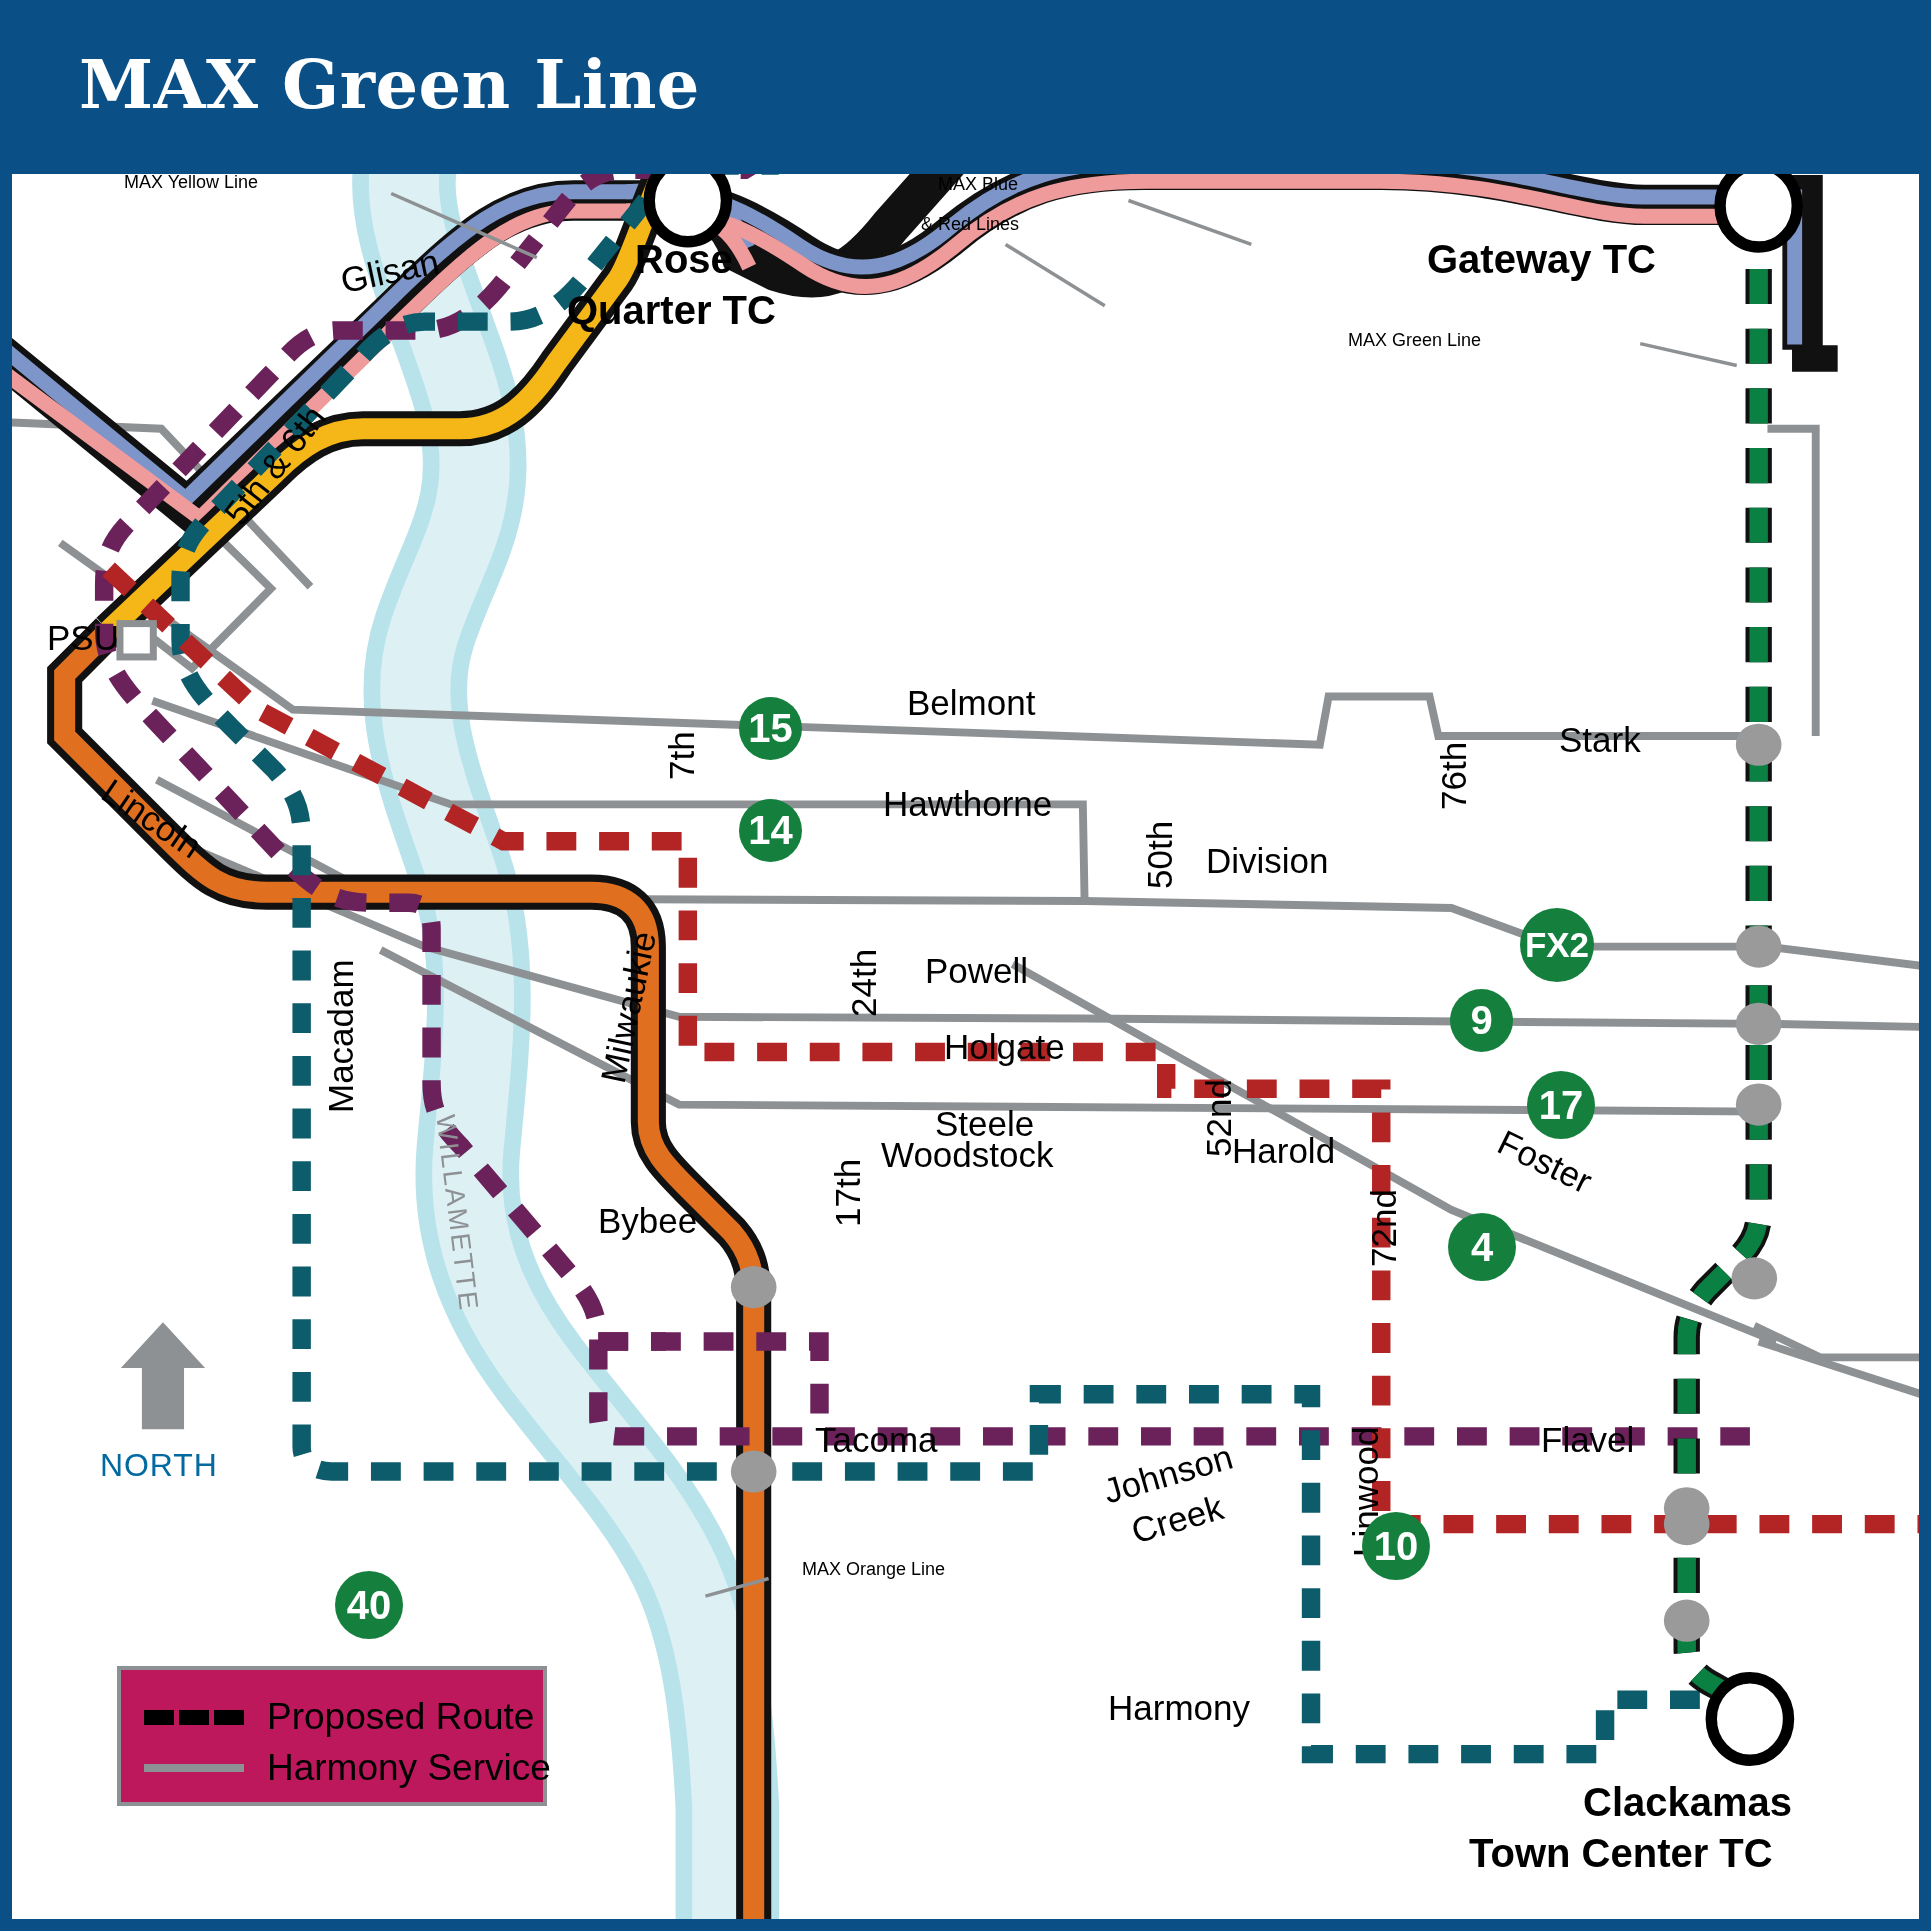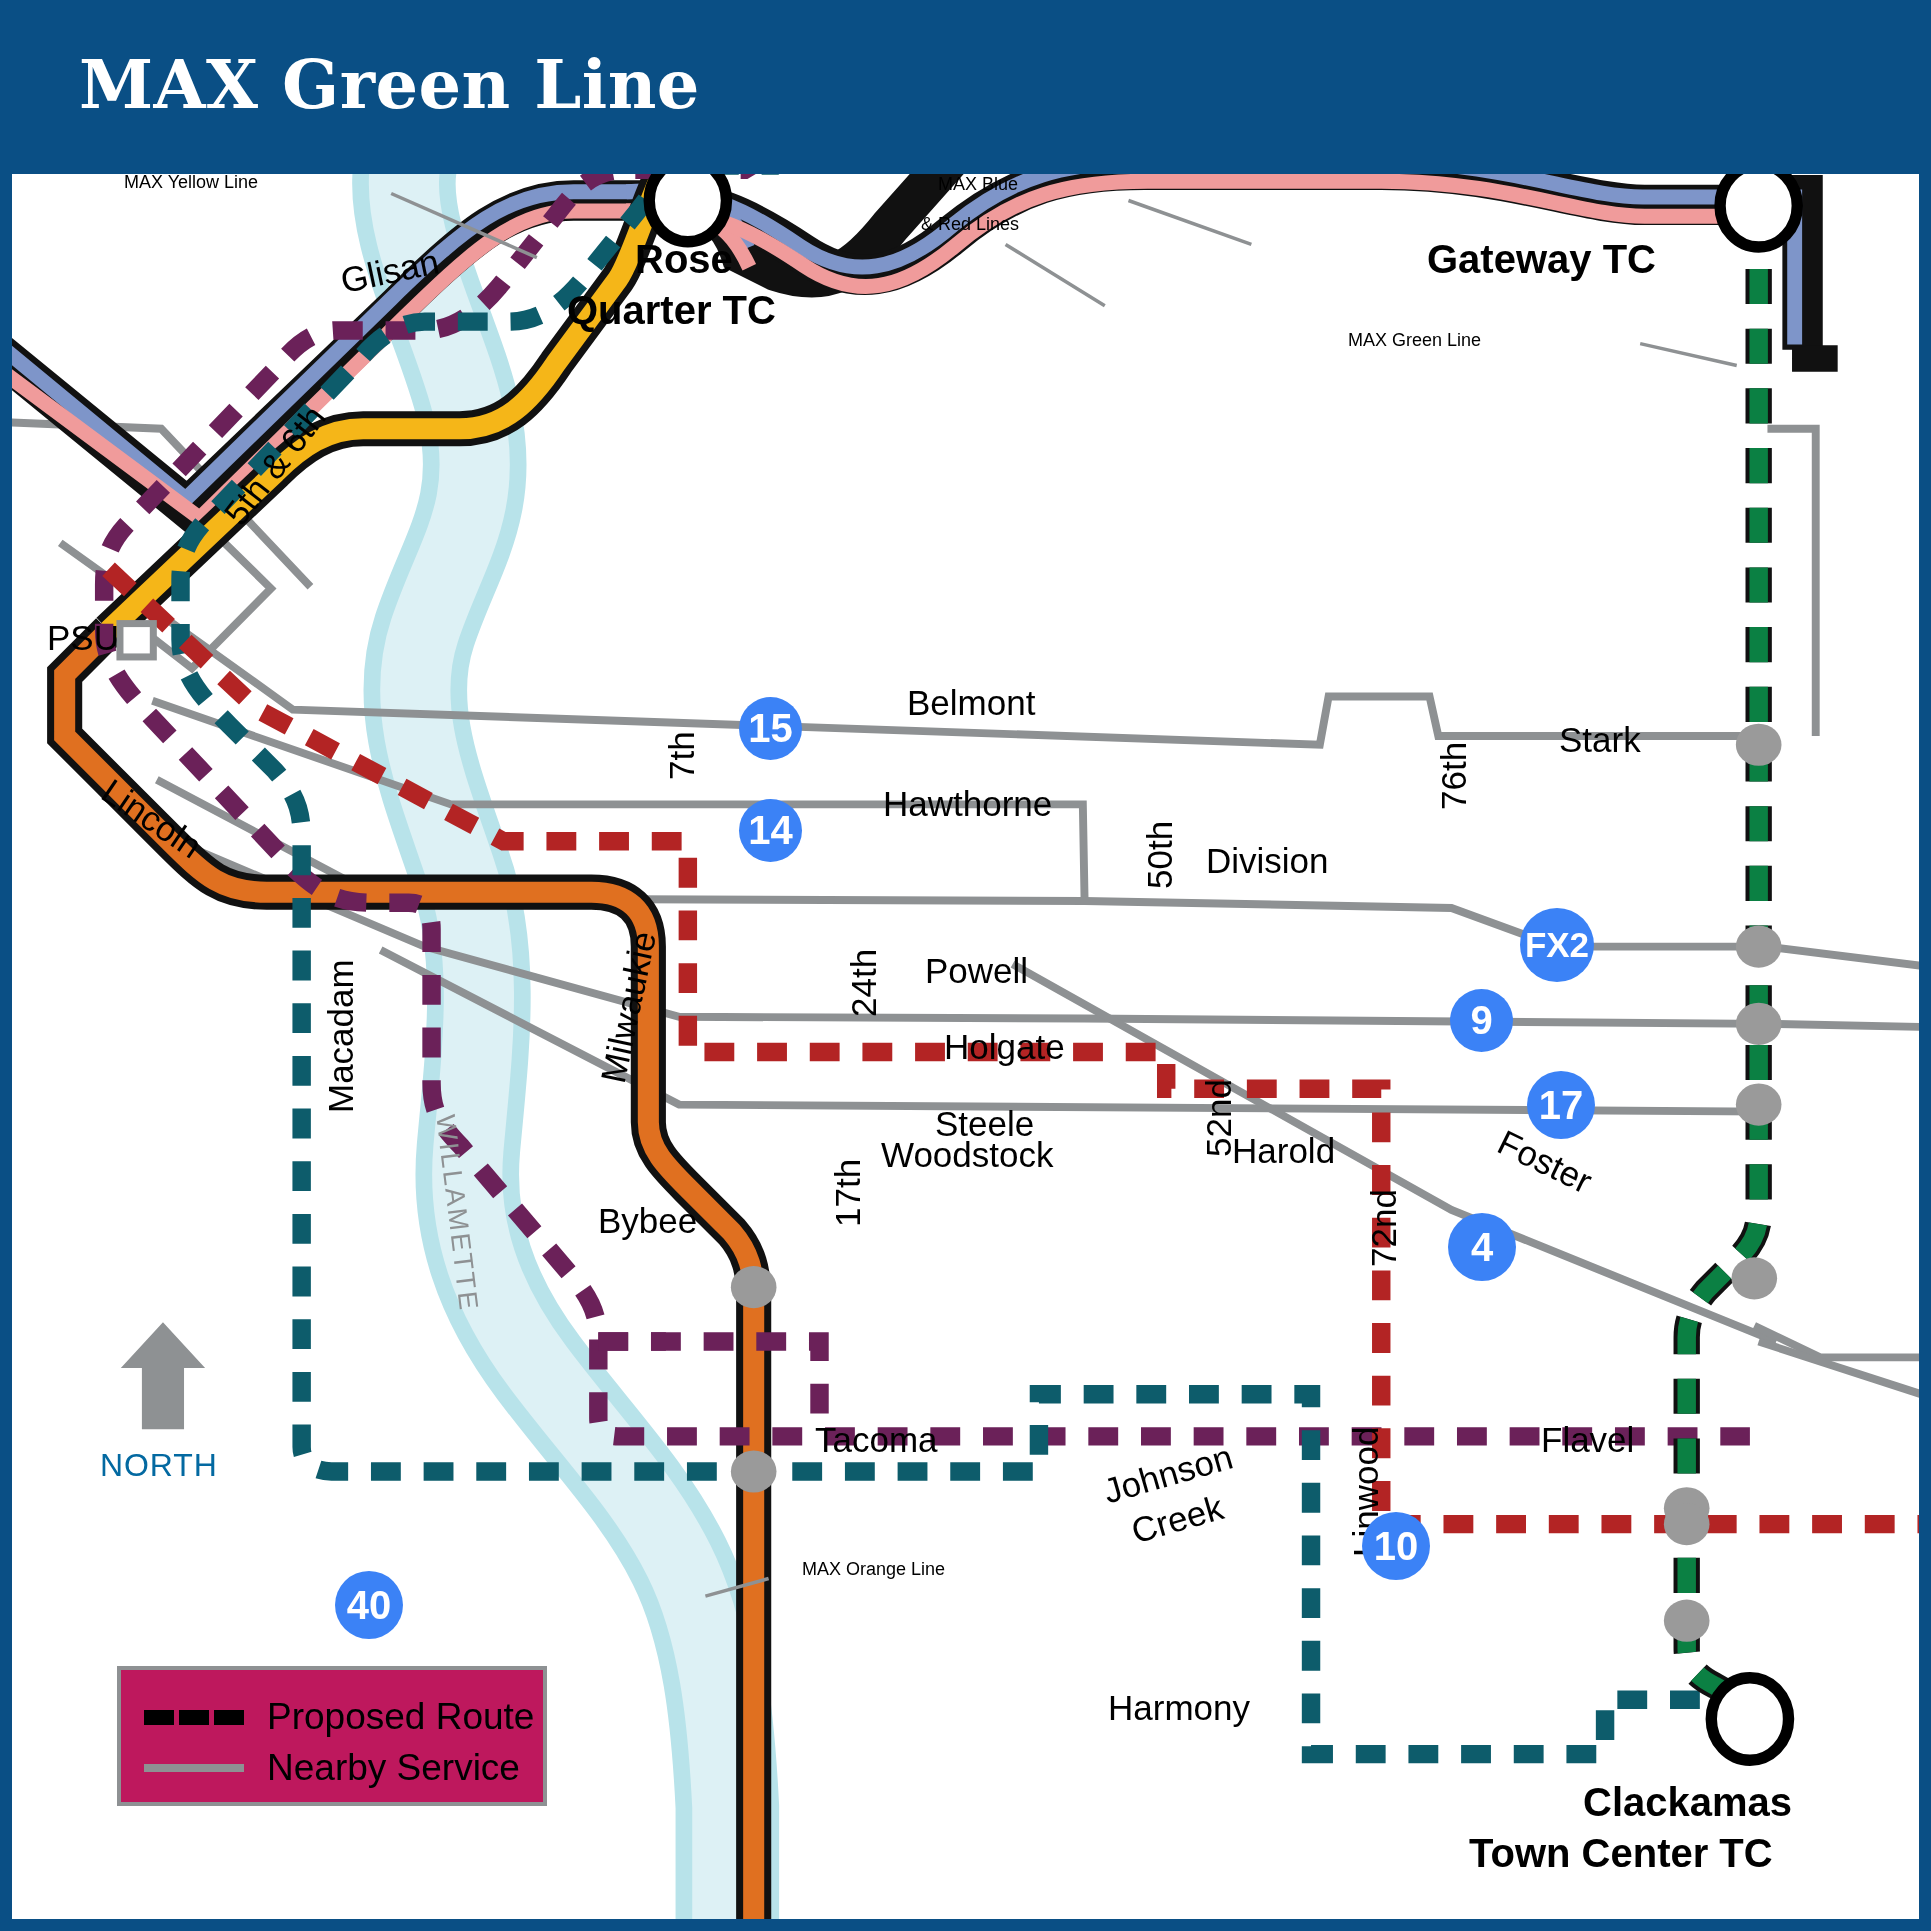--- a/index.html
+++ b/index.html
@@ -26,21 +26,21 @@
   }
   svg.layer{position:absolute;left:0;top:0;width:1931px;height:1769px;}
   .mlabel{
     position:absolute;color:#000;font-size:35px;white-space:nowrap;
     font-family:"Liberation Sans", sans-serif;
   }
   .mlabel.bold{font-weight:bold;font-size:40px;}
   .mlabel.small{font-size:18px;}
   .mlabel.river{color:#8e9193;font-size:27px;letter-spacing:2.6px;}
   .badge{
-    position:absolute;background:#3b82f6;border-radius:50%;
+    position:absolute;background:#15803d;border-radius:50%;
     color:#fff;display:flex;align-items:center;justify-content:center;
     font-weight:bold;font-family:"Liberation Sans", sans-serif;
   }
   .badge.w1{width:63px;height:63px;font-size:40px;}
   .badge.w2{width:68px;height:68px;font-size:40px;}
   .badge.w3{width:74px;height:74px;font-size:35px;}
   #legend-box{
     position:absolute;left:105px;top:1492px;width:430px;height:140px;
     border:4.4px solid #8e9193;background:#be185d;box-sizing:border-box;
   }
@@ -293,19 +293,19 @@
 
     <div id="north-label">NORTH</div>
 
     <div id="legend-box">
       <div class="legend-row" style="top:26px;">
         <span class="dashswatch"></span>
         <span class="legend-label">Proposed Route</span>
       </div>
       <div class="legend-row" style="top:77px;">
         <span class="solidswatch"></span>
-        <span class="legend-label">Nearby Service</span>
+        <span class="legend-label">Harmony Service</span>
       </div>
     </div>
 
   </div>
 </div>
 
 
 </body></html>

